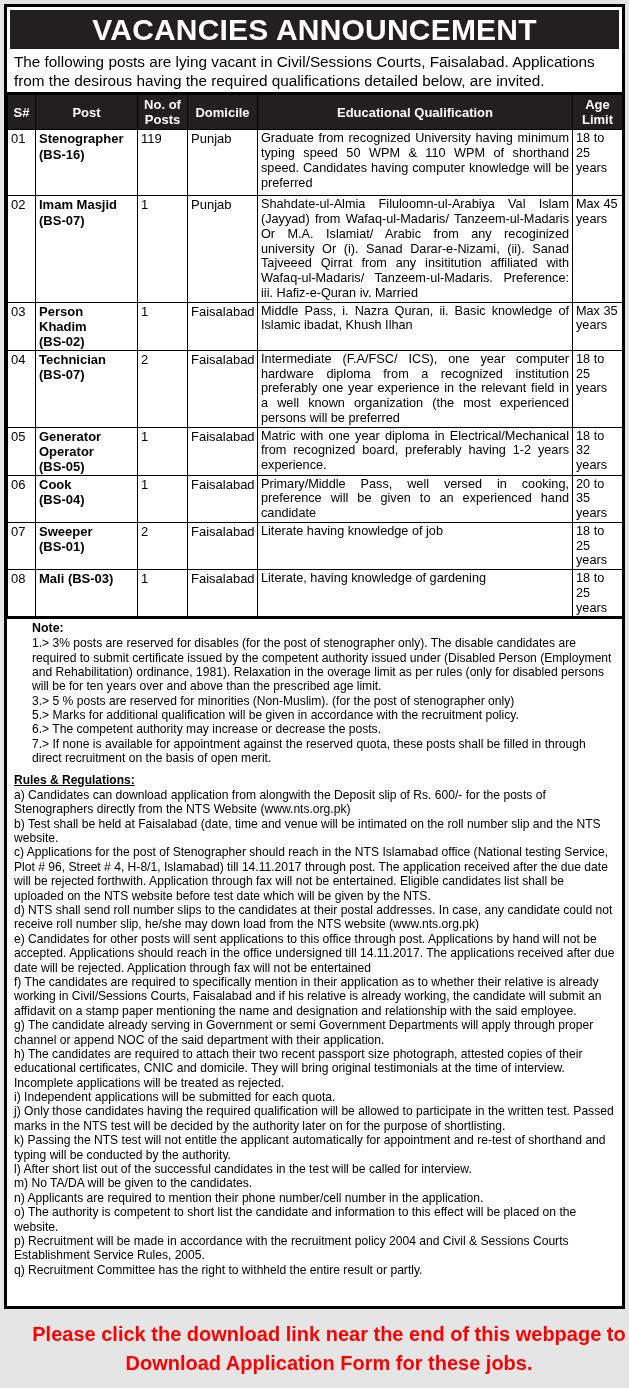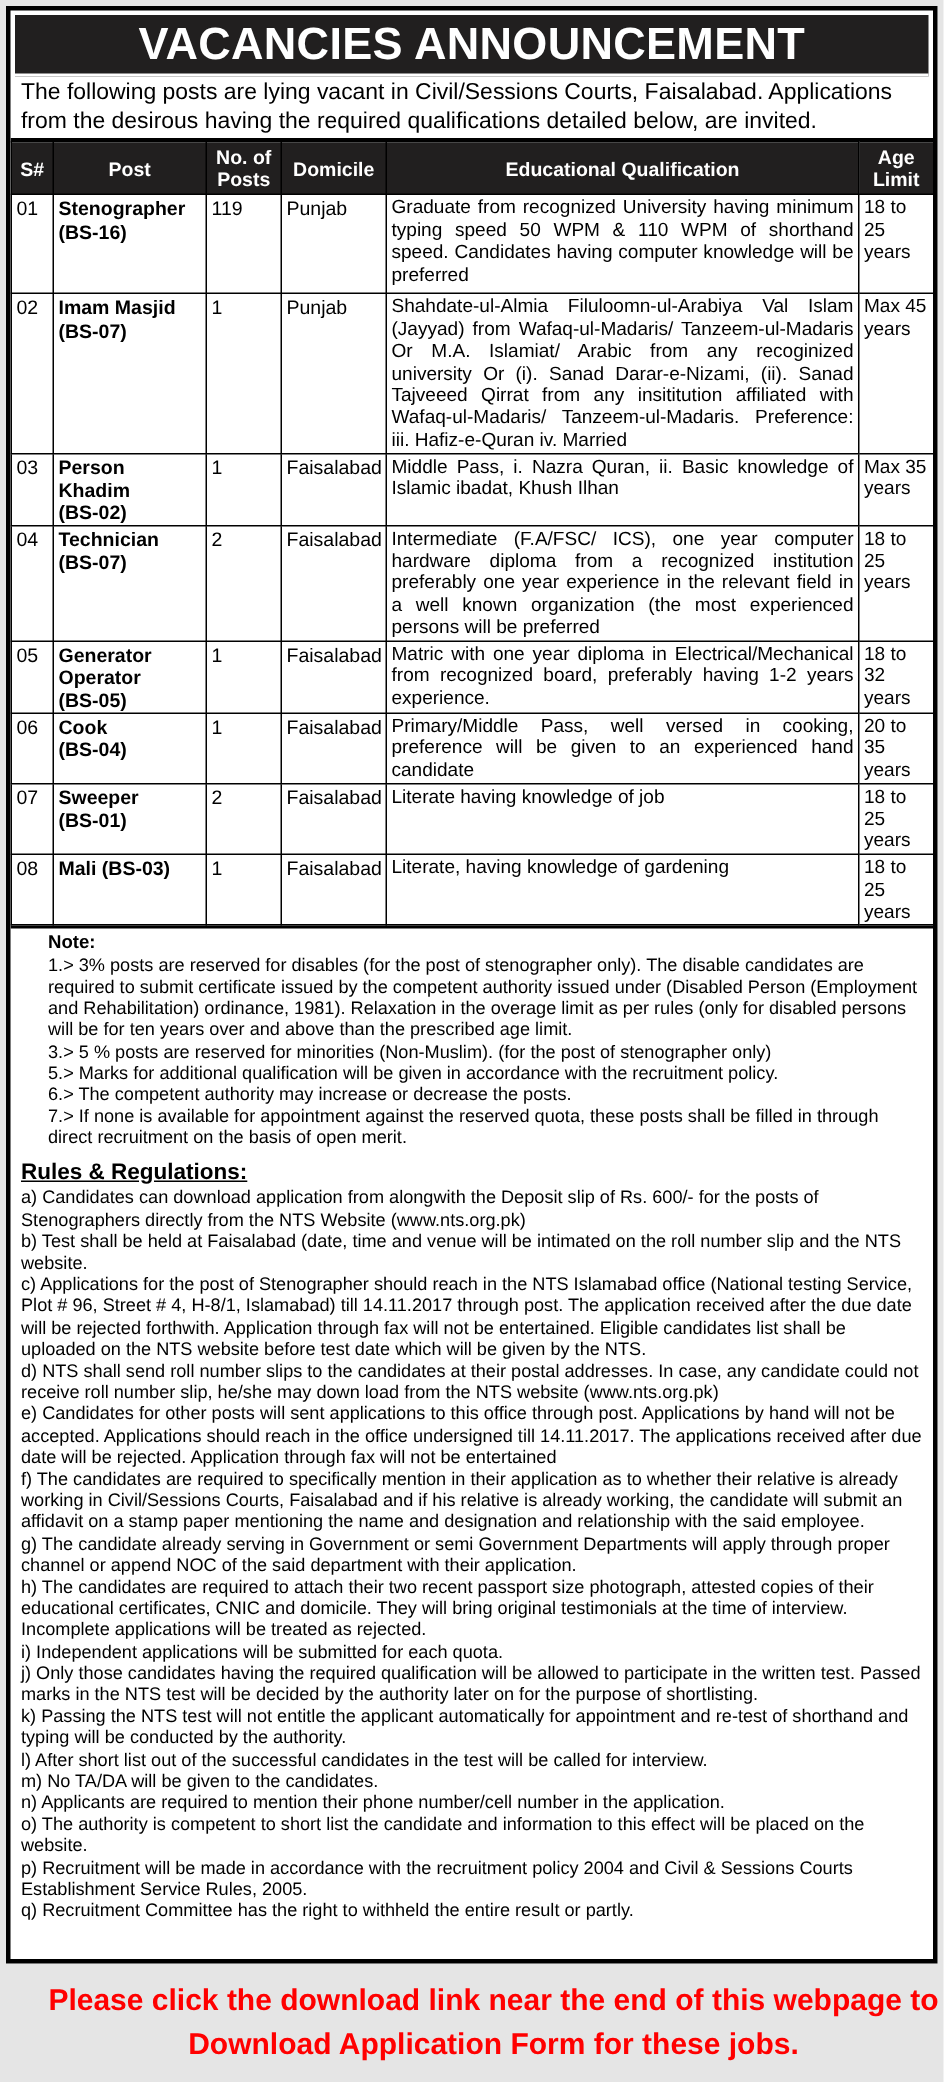--- a/index.html
+++ b/index.html
@@ -107,21 +107,21 @@
   .note-item.italic { font-style: italic; }
 
   
   .rules-block {
     padding: 3px 6px 2px 7px;
     font-size: 12.1px;
     line-height: 1.19;
   }
   .rules-head {
     font-weight: bold;
-    font-size: 15px;
+    font-size: 12px;
     text-decoration: underline;
     margin-bottom: 1px;
   }
   .rule-item { margin: 0; }
   .rule-item b { font-weight: normal; }
   
   .redfoot {
     position: absolute;
     left: 0; top: 1320px;
     width: 629px;

